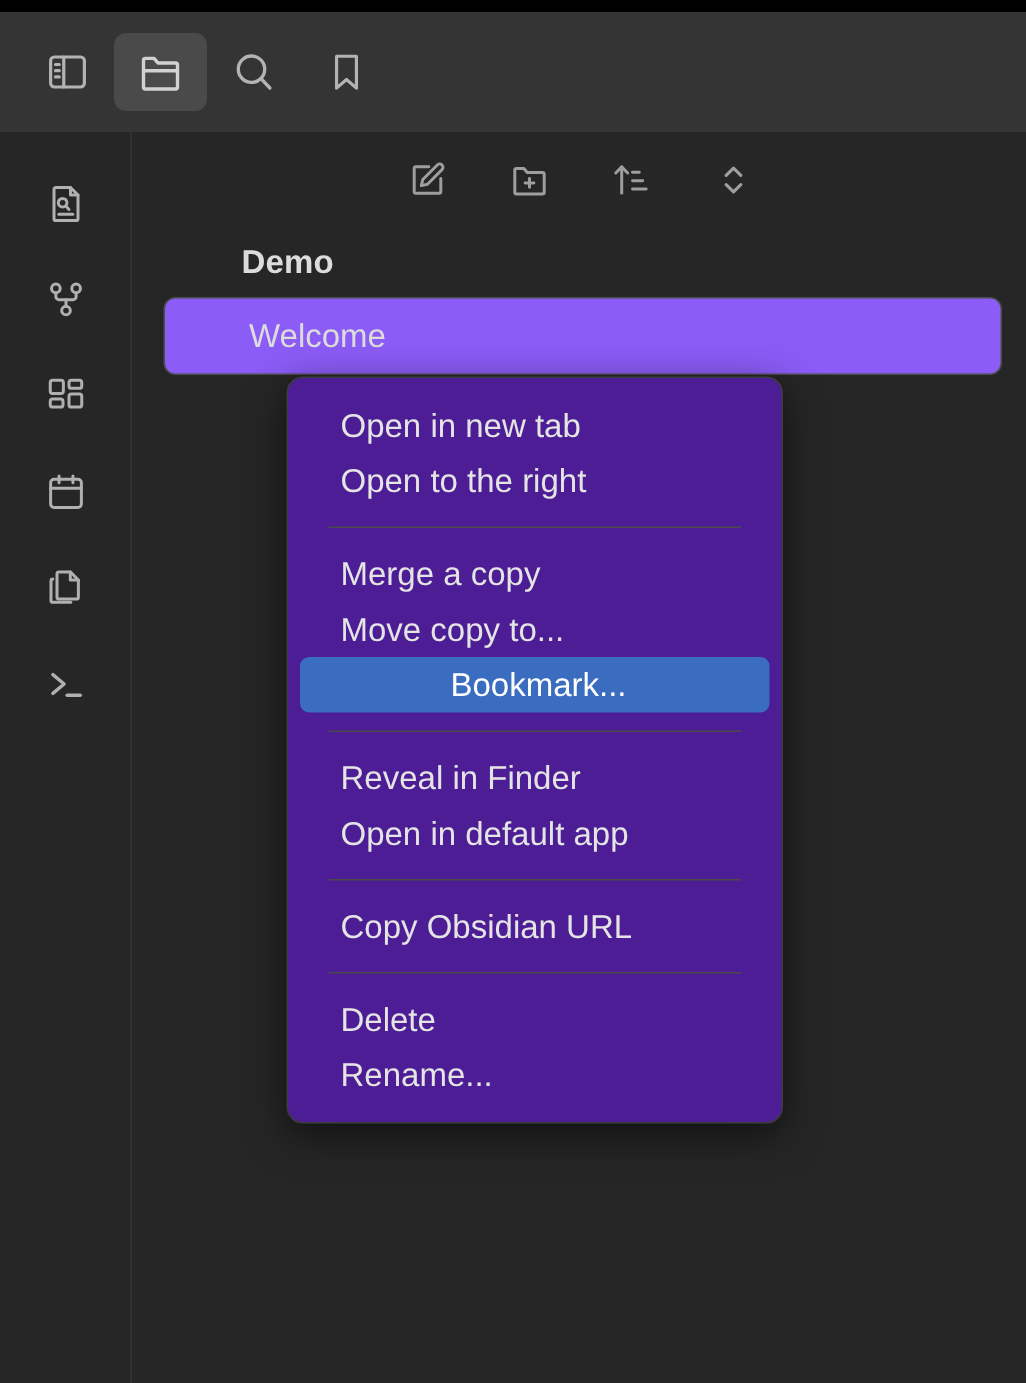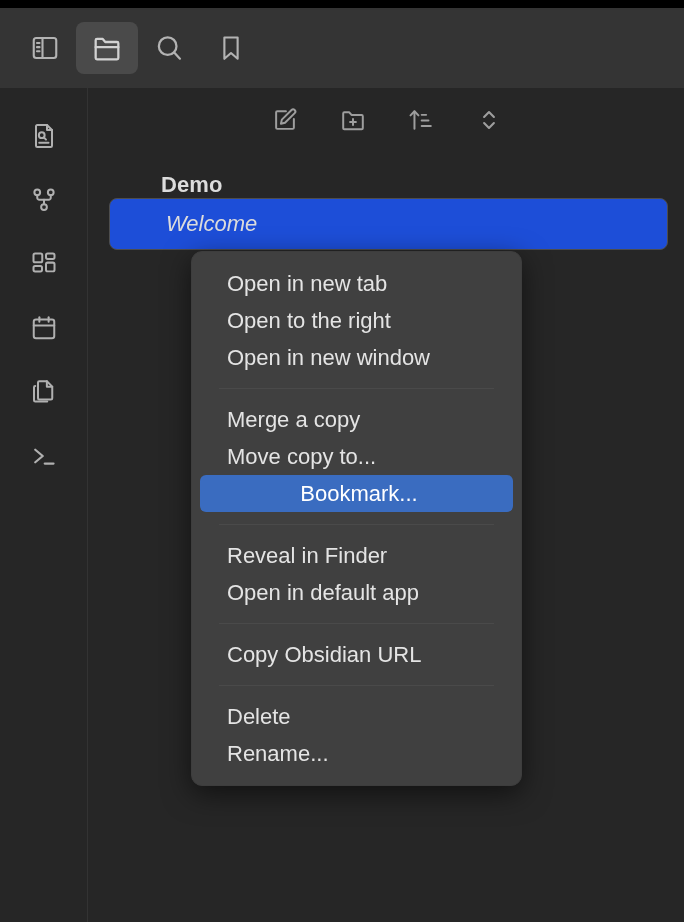--- a/index.html
+++ b/index.html
@@ -112,51 +112,50 @@
   
   .file-tree {
     position: absolute;
     top: 64px; left: 0;
     width: 595px;
   }
 
   .tree-folder {
     height: 46px;
     display: flex;
-    align-items: flex-end;
+    align-items: center;
     padding-left: 72px;
     color: #dcdcdc;
     font-size: 22px;
     font-weight: 700;
     letter-spacing: 0.1px;
   }
 
   .tree-file {
     position: relative;
     margin: 0 16px 0 20px;
     height: 52px;
     display: flex;
     align-items: center;
     padding-left: 56px;
     color: #dcdcdc;
     font-size: 22px;
     font-weight: 400;
-    background: #1d4ed8;
+    background: #8b5cf6;
     border: 1px solid #4d4d4d;
     border-radius: 8px;
-    font-style: italic;
   }
 
   
   .context-menu {
     position: absolute;
     top: 251px;
     left: 191px;
     width: 331px;
-    background: #404040;
+    background: #4c1d95;
     border: 1px solid #3d3d3d;
     border-radius: 11px;
     padding: 13px 0 13px 0;
     box-shadow: 0 8px 28px rgba(0,0,0,0.55);
     z-index: 50;
   }
 
   .menu-item {
     height: 37px;
     display: flex;
@@ -358,23 +357,20 @@
 
   <div class="context-menu">
 
     <div>
       <div class="menu-item">
         <span>Open in new tab</span>
       </div>
       <div class="menu-item">
         <span>Open to the right</span>
       </div>
-      <div class="menu-item">
-        <span>Open in new window</span>
-      </div>
     </div>
 
     <div class="menu-separator"></div>
 
     <div>
       <div class="menu-item">
         <span>Merge a copy</span>
       </div>
       <div class="menu-item">
         <span>Move copy to...</span>

